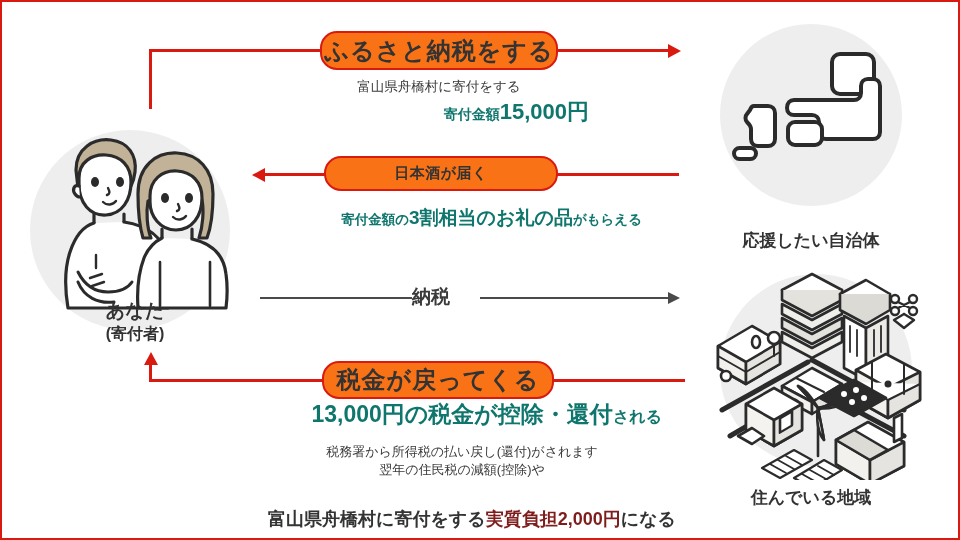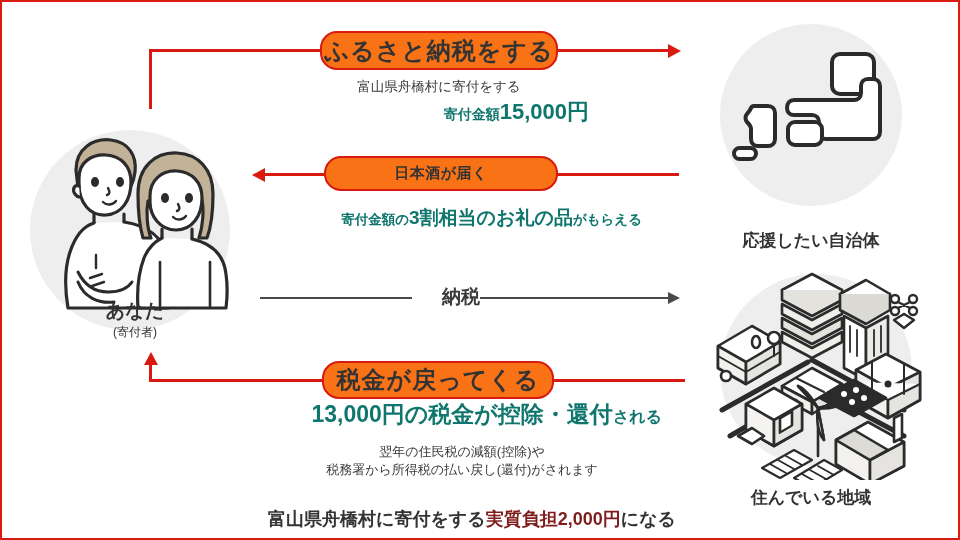--- a/index.html
+++ b/index.html
@@ -120,21 +120,21 @@
     text-align: center;
     white-space: nowrap;
   }
   .person-label {
     position: absolute;
     text-align: center;
     color: #333333;
     white-space: nowrap;
   }
   .person-label .l1 { font-size: 19px; font-weight: bold; }
-  .person-label .l2 { font-size: 12px; }
+  .person-label .l2 { font-size: 16px; font-weight: bold; }
 
   .bottom-summary {
     position: absolute;
     font-size: 18px;
     font-weight: bold;
     color: #333333;
     white-space: nowrap;
     text-align: center;
   }
   .bottom-summary .blue { color: #7f1d1d; }
@@ -337,37 +337,37 @@
     <span>日本酒が届く</span>
   </div>
 
   <div class="caption-red reward-line" style="left:280px; top:203px; width:360px;">
     <span>寄付金額の</span><span class="big">3割相当のお礼の品</span><span>がもらえる</span>
   </div>
 
   <div class="gray-line" style="left:258px; top:295px; width:152px;"></div>
   <div class="gray-line" style="left:478px; top:295px; width:190px;"></div>
   <div class="arrow-r-gray" style="left:666px; top:290px;"></div>
-  <div class="abs" style="left:410px; top:282px; width:68px; text-align:right; font-size:19px; font-weight:bold; color:#3a3a3a;">納税</div>
+  <div class="abs" style="left:410px; top:282px; width:68px; text-align:left; font-size:19px; font-weight:bold; color:#3a3a3a;">納税</div>
 
   <div class="red-line h3" style="left:147px; top:377px; width:176px;"></div>
   <div class="red-line v3" style="left:147px; top:362px; height:17px;"></div>
   <div class="arrow-u" style="left:141.5px; top:350px;"></div>
   <div class="red-line h3" style="left:551px; top:377px; width:132px;"></div>
 
   <div class="pill pill-big" style="left:320px; top:359px; width:232px; height:38px;">
     <span>税金が戻ってくる</span>
   </div>
 
   <div class="caption-red refund-line" style="left:260px; top:397px; width:400px;">
     <span class="big">13,000円の税金が控除・還付</span><span>される</span>
   </div>
 
   <div class="note" style="left:260px; top:441px; width:400px;">
+    <div>税務署から所得税の払い戻し(還付)がされます</div>
     <div>翌年の住民税の減額(控除)や</div>
-    <div>税務署から所得税の払い戻し(還付)がされます</div>
   </div>
 
   <div class="bottom-summary" style="left:180px; top:505px; width:580px;">
     <span>富山県舟橋村に寄付をする</span><span class="blue">実質負担2,000円</span><span>になる</span>
   </div>
 
 </div>
 
 </body></html>

